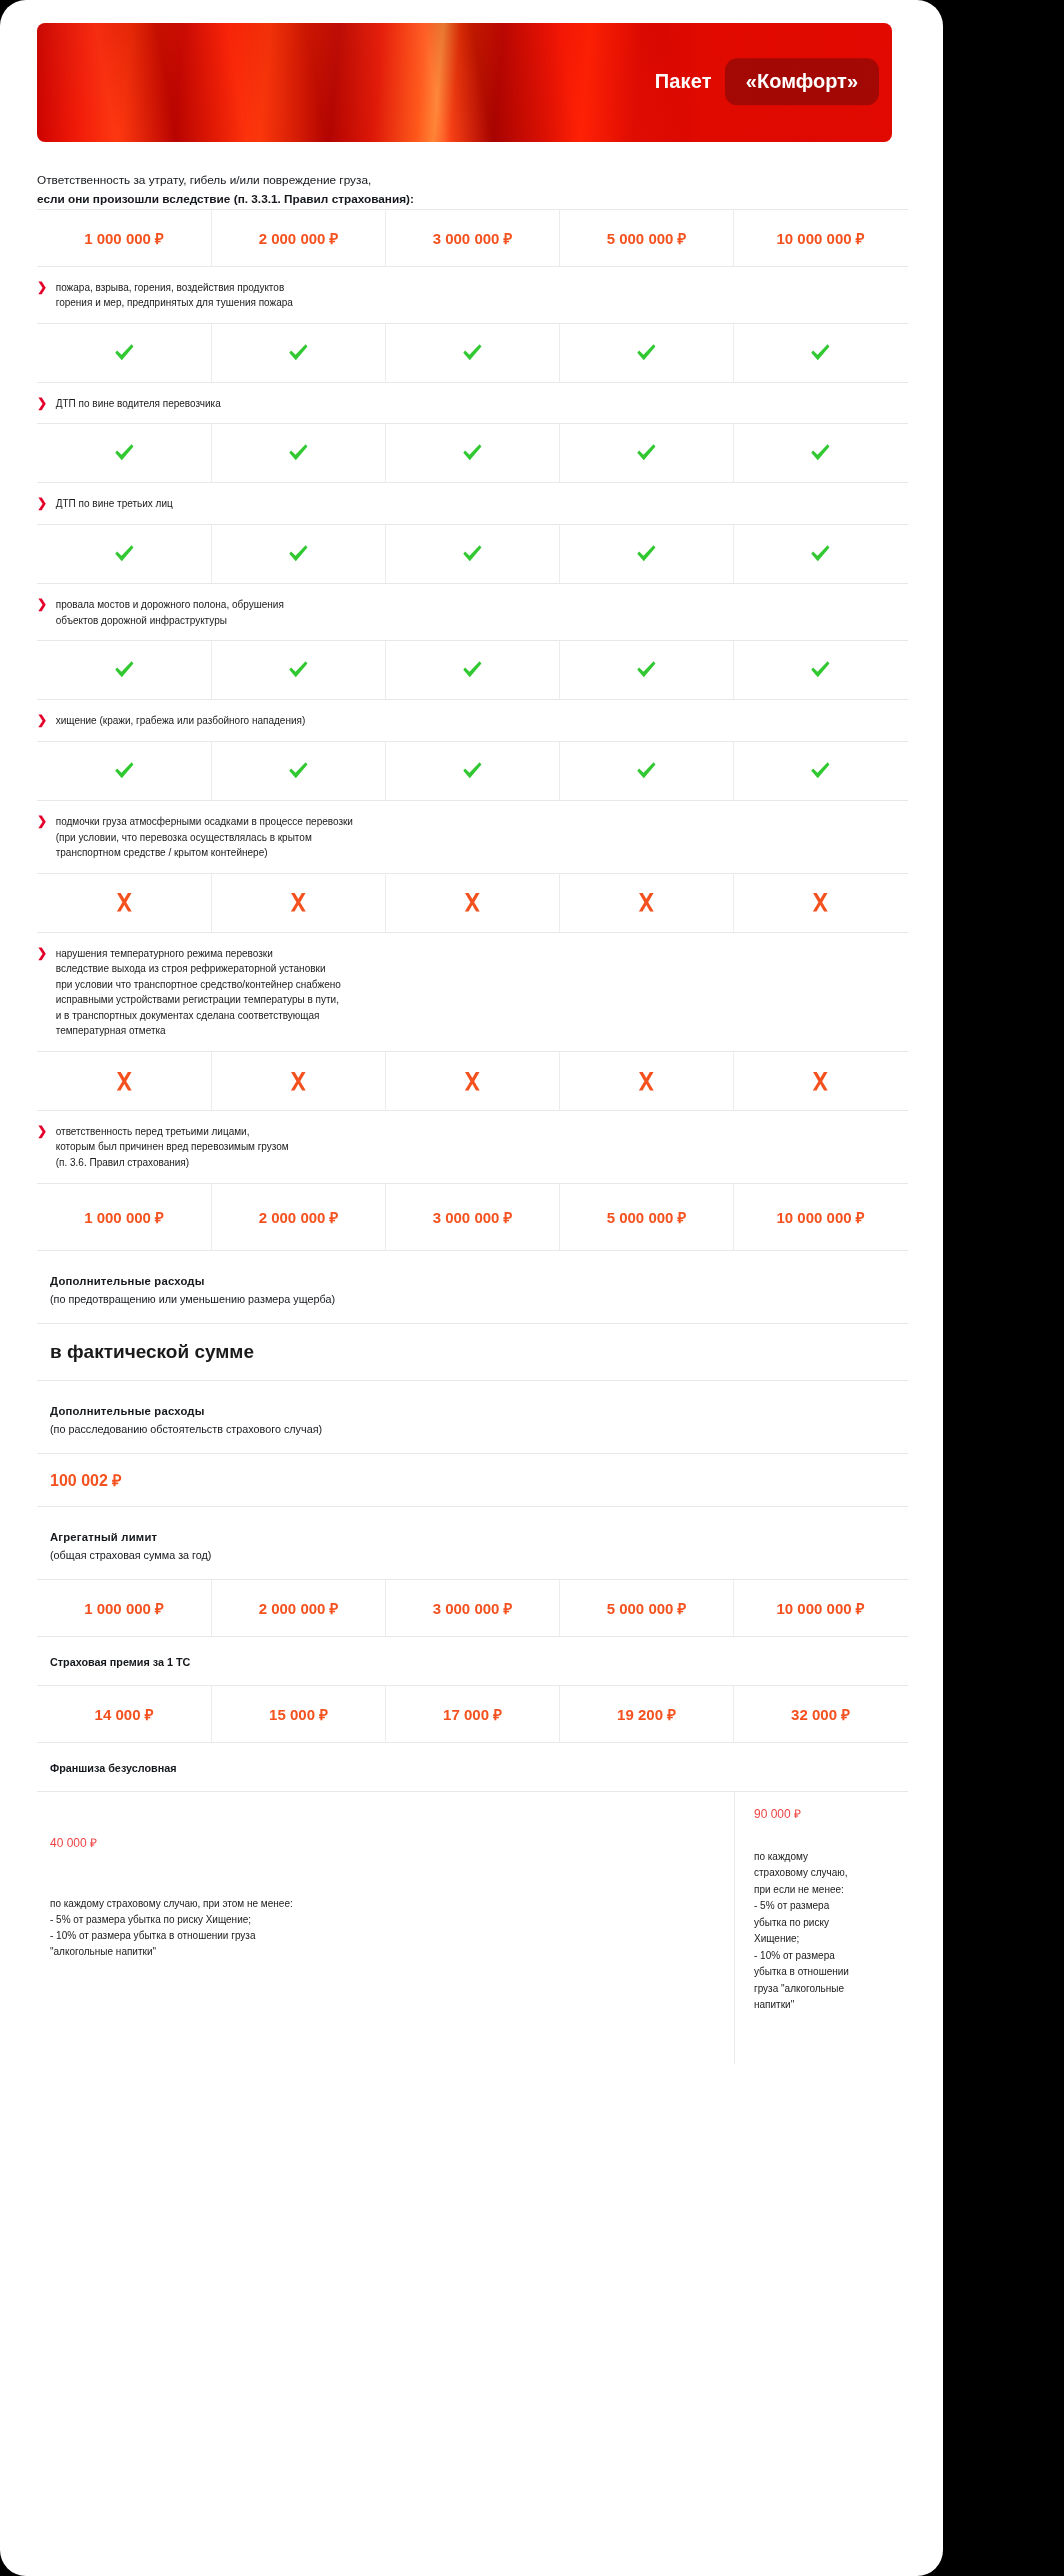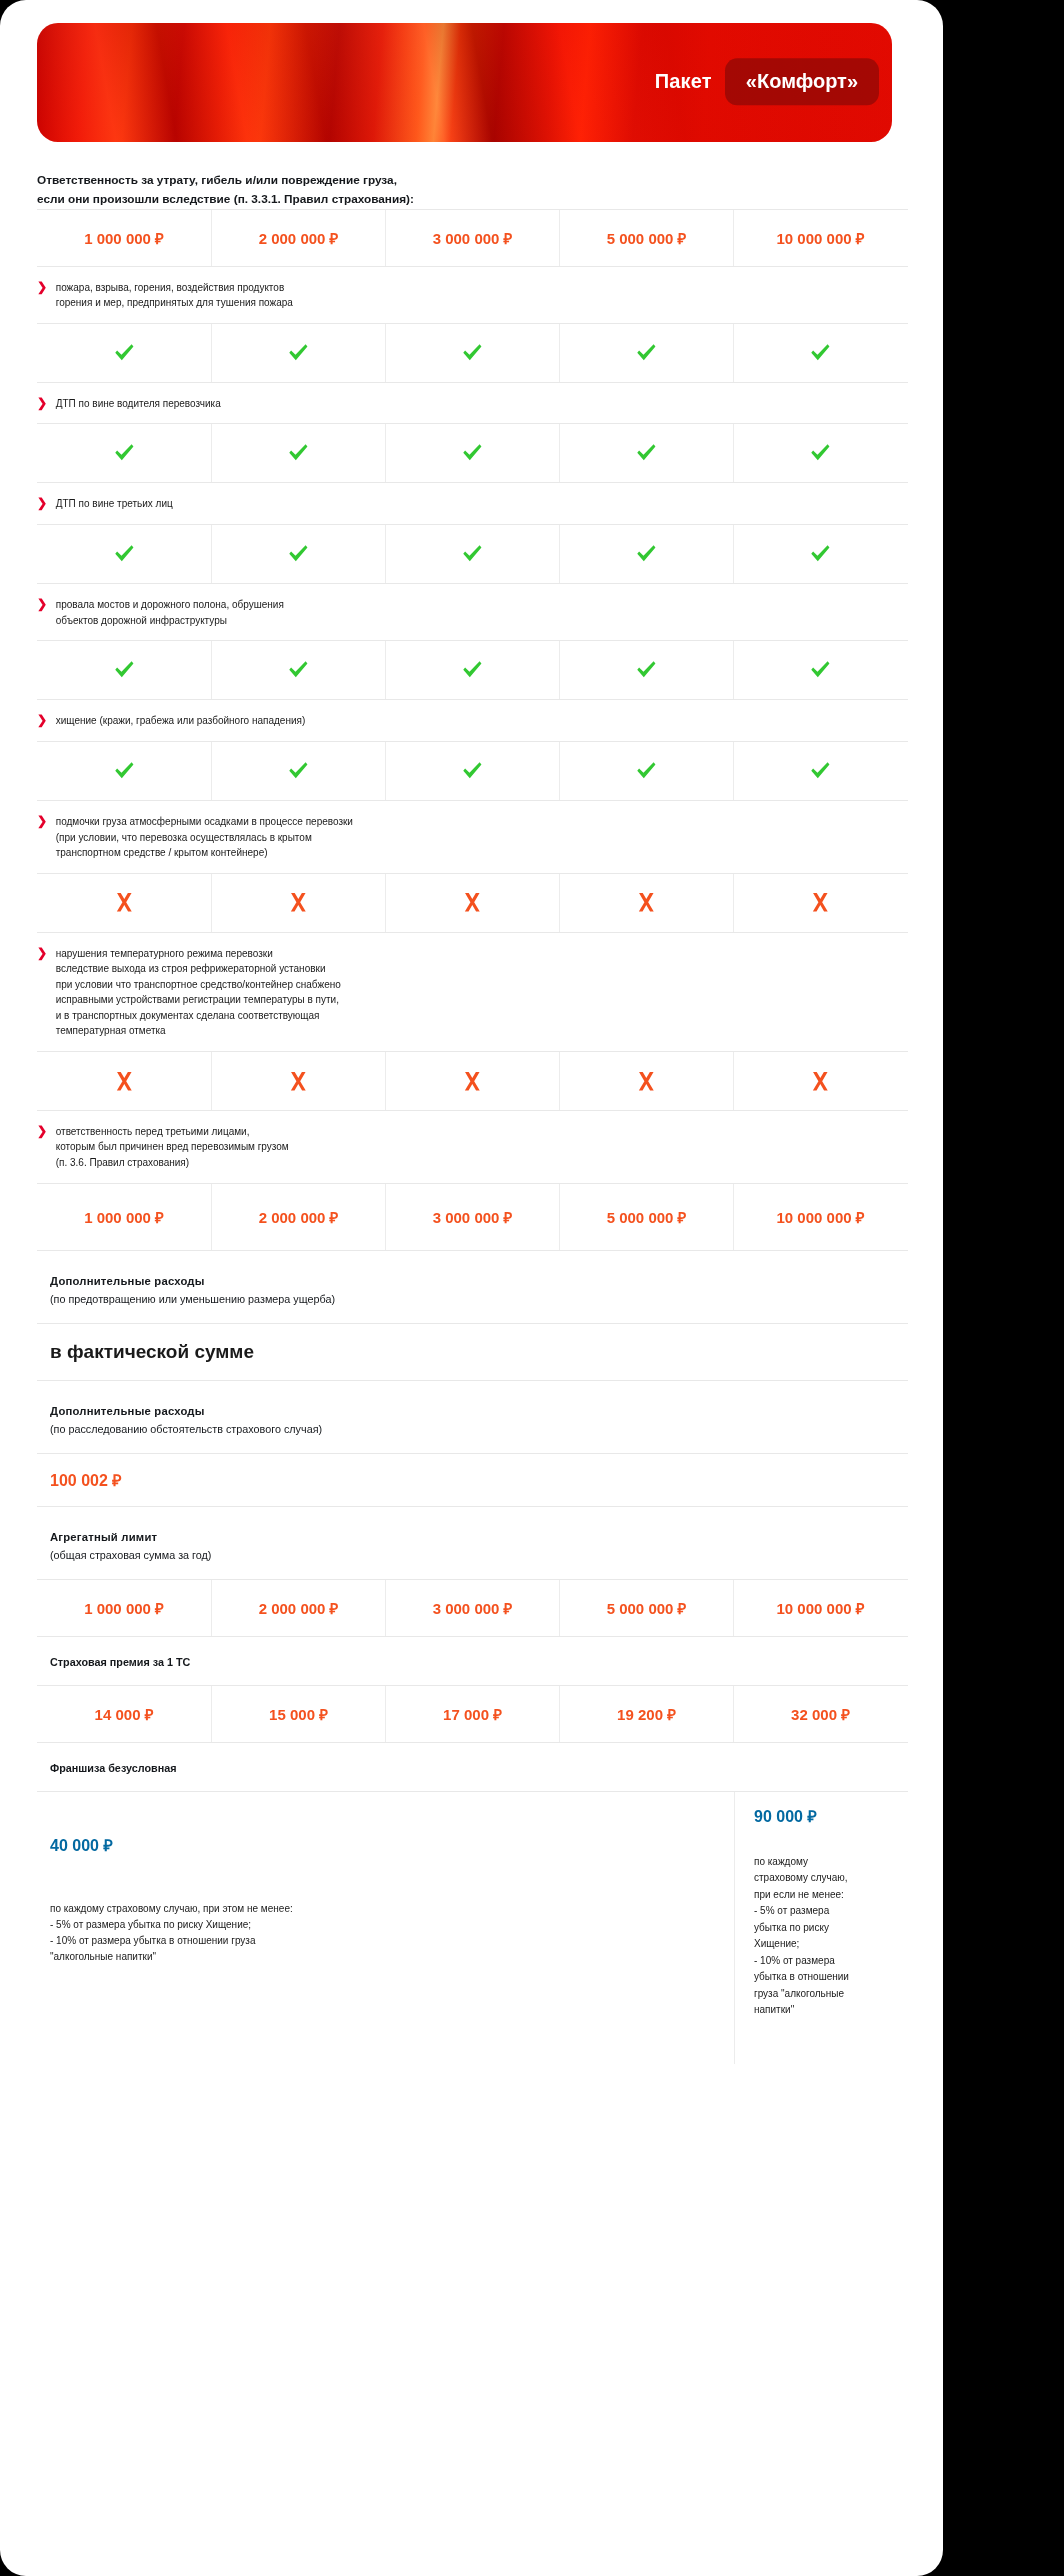--- a/index.html
+++ b/index.html
@@ -17,21 +17,21 @@
     height: 2576px;
     background: #ffffff;
     border-radius: 26px;
     overflow: hidden;
   }
   
   .banner {
     position: relative;
     margin: 22.6px 51px 0 37px;
     height: 119px;
-    border-radius: 21px;
+    border-radius: 8px;
     overflow: hidden;
     background:
       linear-gradient(95deg,
         #c40000 0%,
         #ef0b00 6%,
         #ff2100 11%,
         #e00400 17%,
         #f51400 22%,
         #ff3005 27%,
         #c60300 35%,
@@ -83,21 +83,21 @@
 
   
   .content { padding: 0 23.5px 0 37px; }
 
   .section-title {
     margin-top: 29px;
     font-size: 11.8px;
     line-height: 19px;
     color: #15181c;
   }
-  .section-title .b { font-weight: bold; display: block; }
+  .section-title .b { font-weight: normal; display: block; }
   .section-title .n { font-weight: bold; display: block; }
 
   
   .grid-row {
     display: flex;
     border-top: 0.9px solid #e8e8e8;
     border-bottom: 0.9px solid #e8e8e8;
     width: 871px;
   }
   .cell {
@@ -196,23 +196,23 @@
   .franchise-left {
     flex: 0 0 697px;
     padding: 21px 19px 9.4px 13px;
   }
   .franchise-right {
     flex: 1 1 auto;
     border-left: 0.9px solid #ececec;
     padding: 13px 9.4px 19px 19px;
   }
   .fr-amount {
-    font-size: 16px;
-    font-weight: bold;
-    color: #0369a1;
+    font-size: 12px;
+    font-weight: normal;
+    color: #ef4444;
   }
   .franchise-left .fr-amount { margin-top: 21px; }
   .fr-note {
     font-size: 10px;
     line-height: 16px;
     color: #1a1a1a;
   }
   .franchise-left .fr-note { margin-top: 45px; }
   .franchise-right .fr-note { margin-top: 27px; line-height: 16.5px; }
 </style>

